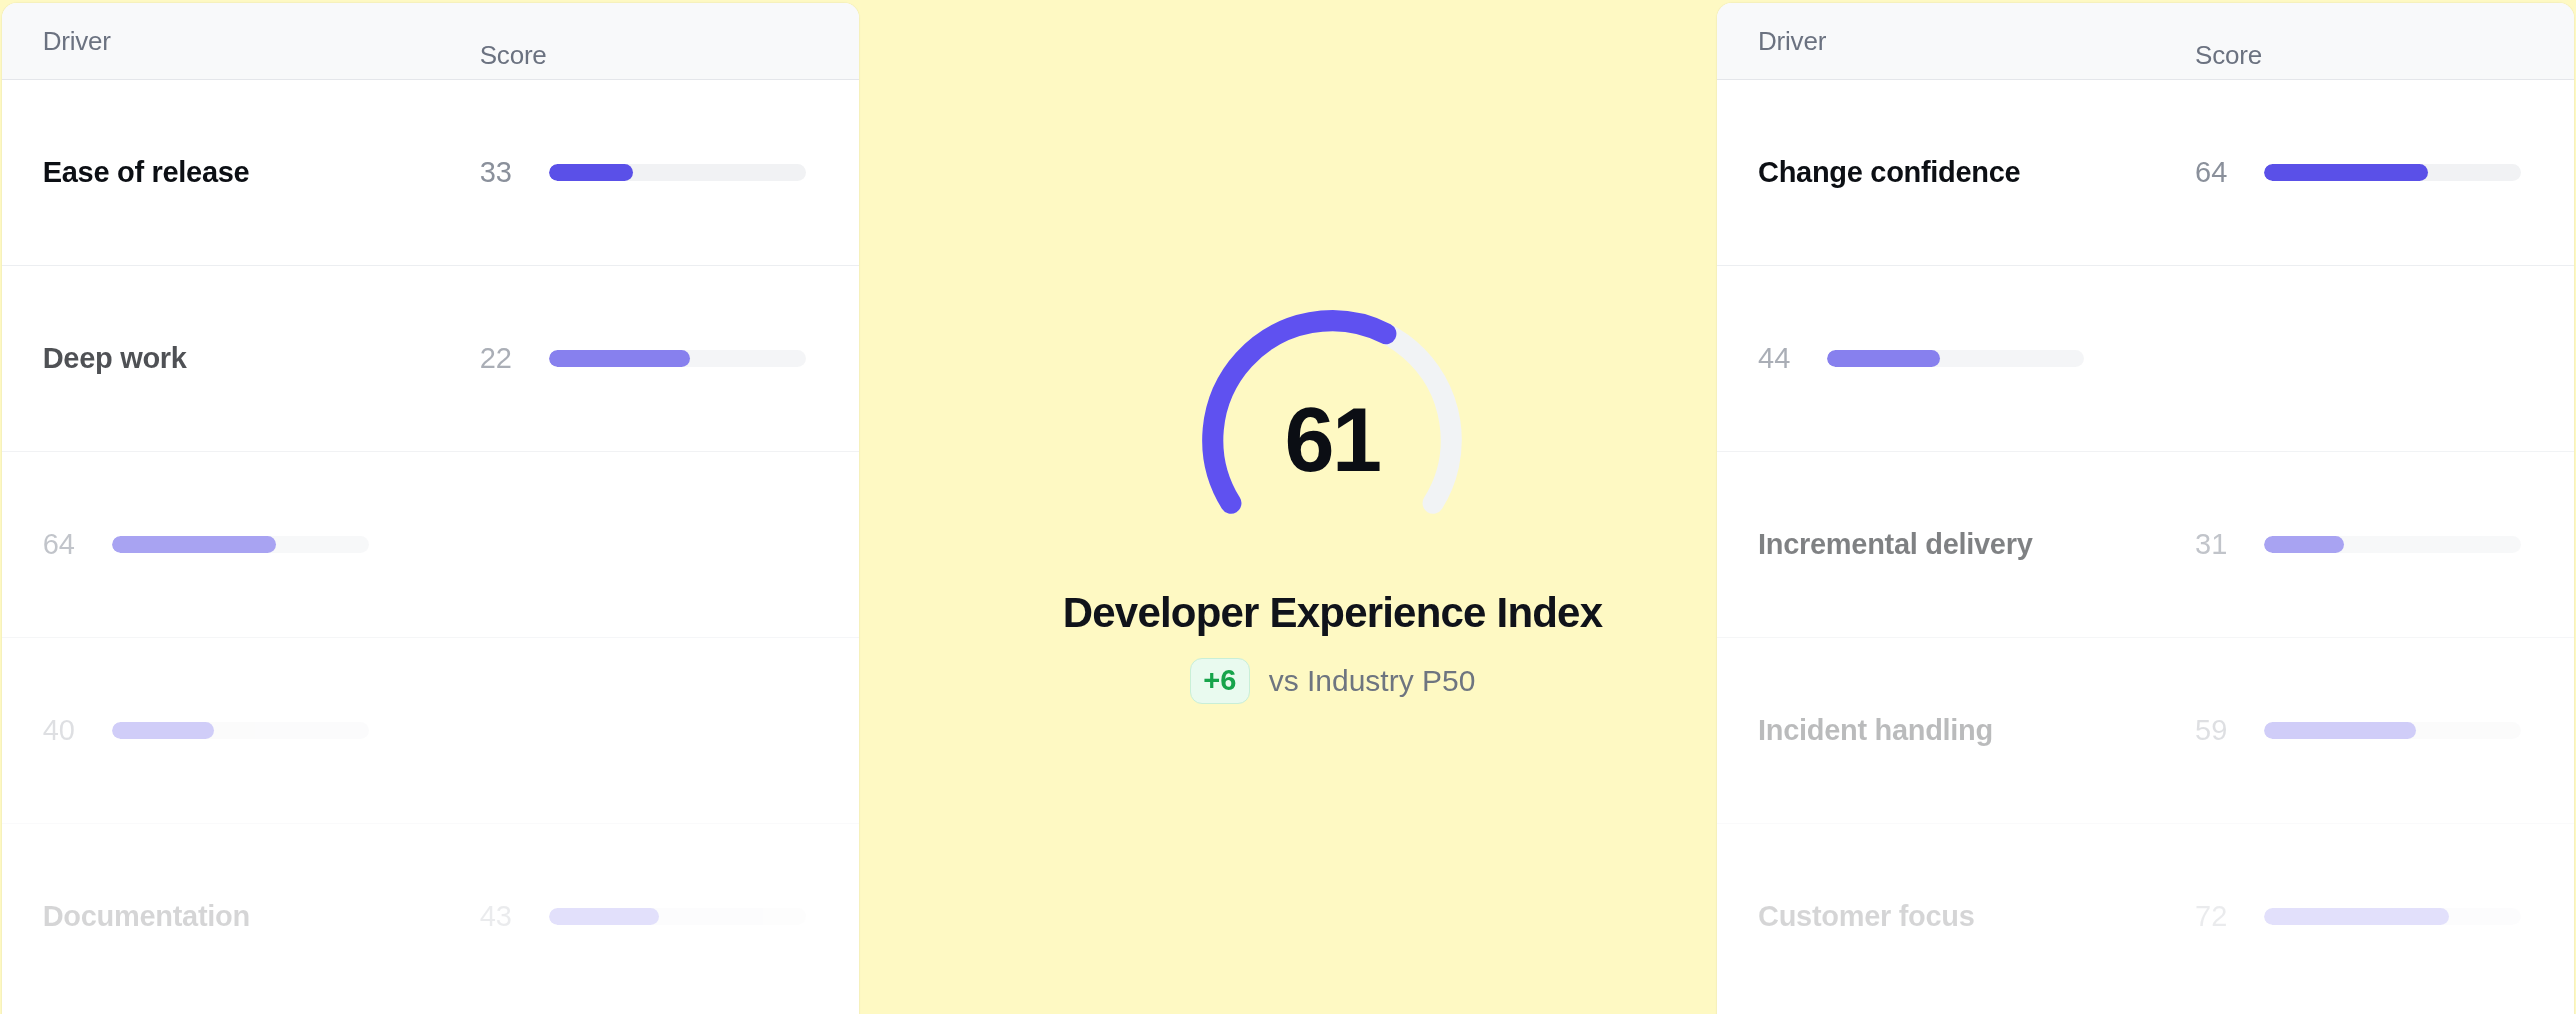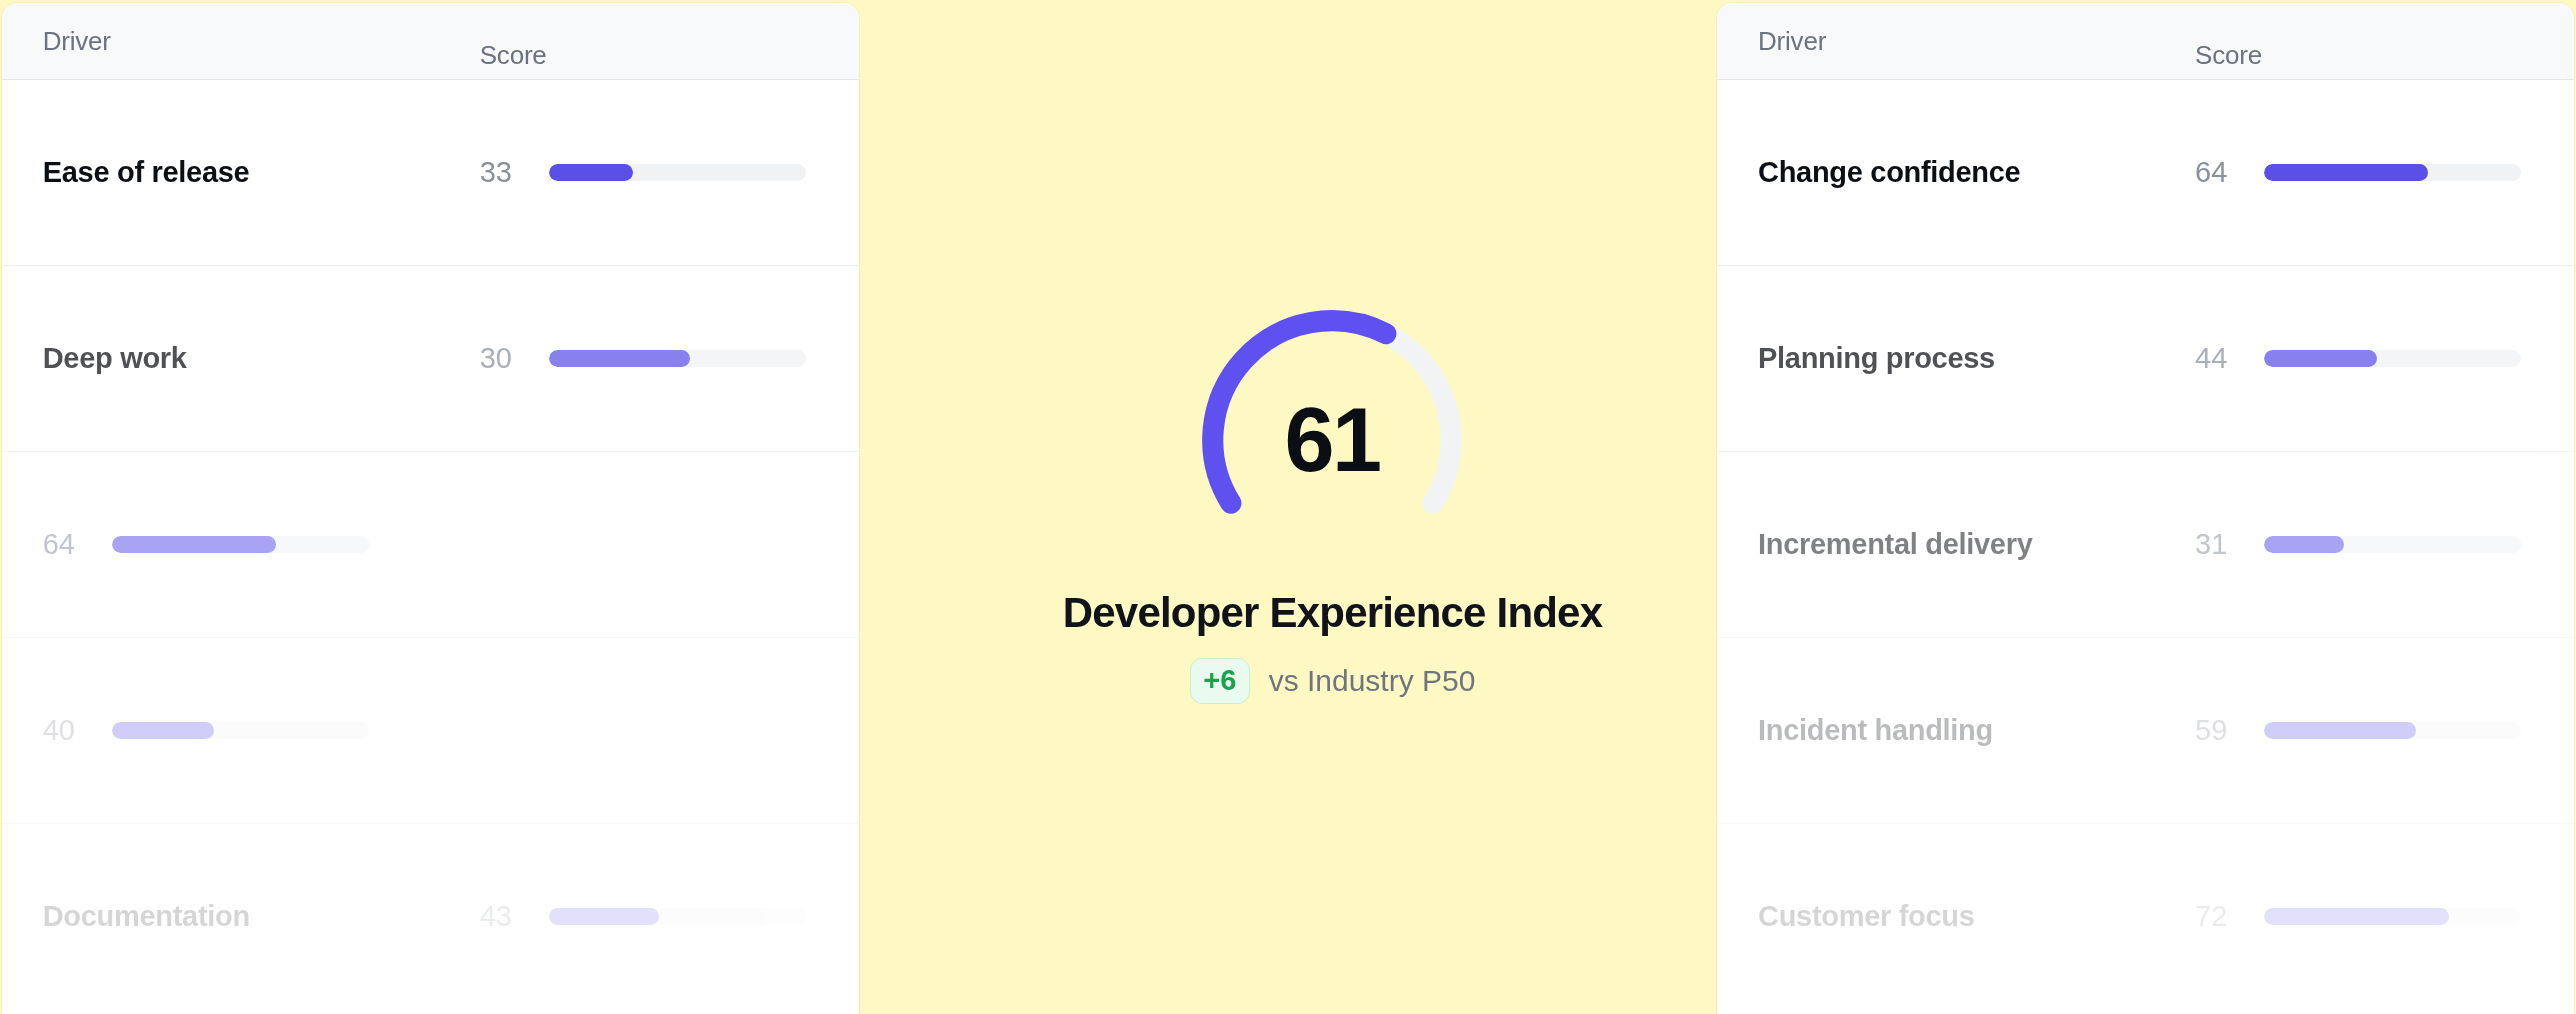--- a/index.html
+++ b/index.html
@@ -61,21 +61,21 @@
     <div class="tbody">
       <div class="trow">
         <div class="drv">Ease of release</div>
         <div class="scr">33</div>
         <div class="bar">
             <div class="bar-fill" style="width: 33%;"></div>
           </div>
       </div>
       <div class="trow">
         <div class="drv">Deep work</div>
-        <div class="scr">30</div>
+        <div class="scr">22</div>
         <div class="bar">
             <div class="bar-fill" style="width: 55%;"></div>
           </div>
       </div>
       <div class="trow">
         <div class="scr">64</div>
         <div class="bar">
             <div class="bar-fill" style="width: 64%;"></div>
           </div>
       </div>
@@ -117,21 +117,20 @@
     </div>
     <div class="tbody">
       <div class="trow">
         <div class="drv">Change confidence</div>
         <div class="scr">64</div>
         <div class="bar">
             <div class="bar-fill" style="width: 64%;"></div>
           </div>
       </div>
       <div class="trow">
-        <div class="drv">Planning process</div>
         <div class="scr">44</div>
         <div class="bar">
             <div class="bar-fill" style="width: 44%;"></div>
           </div>
       </div>
       <div class="trow">
         <div class="drv">Incremental delivery</div>
         <div class="scr">31</div>
         <div class="bar">
             <div class="bar-fill" style="width: 31%;"></div>

